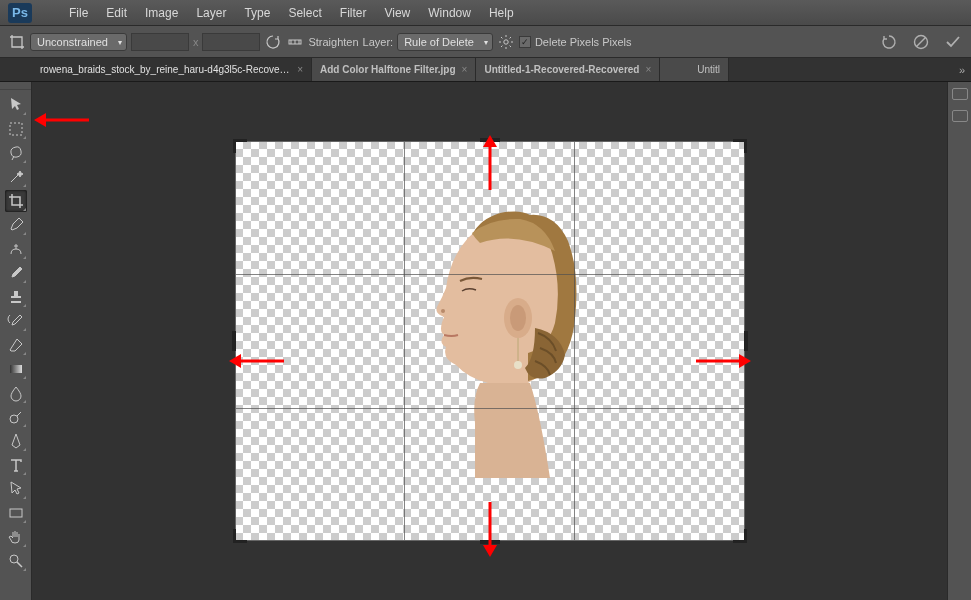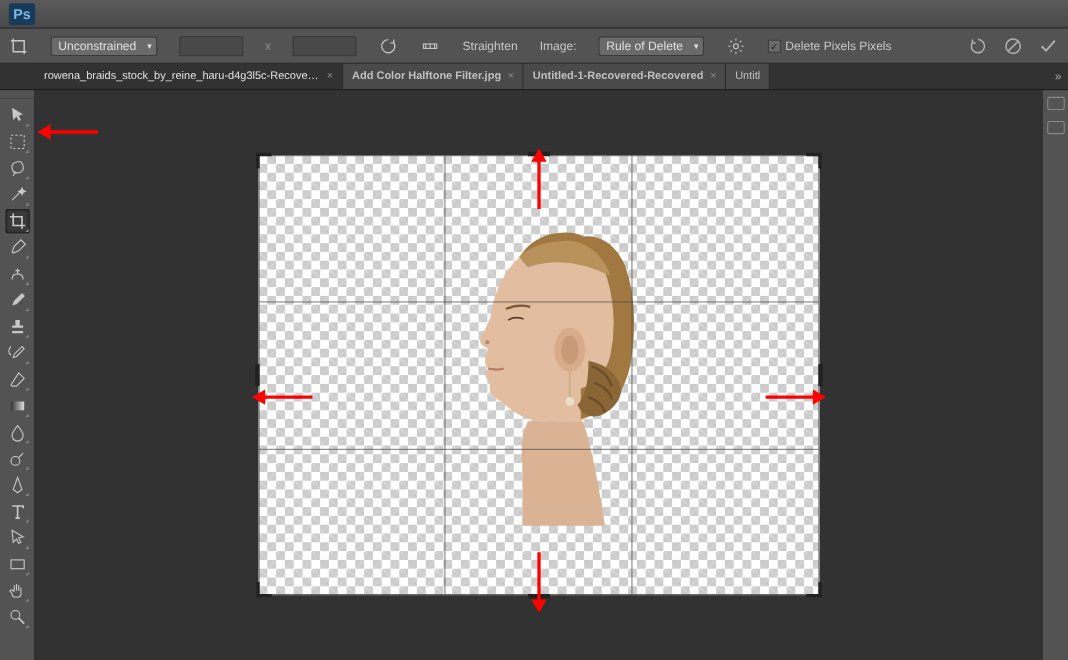--- a/index.html
+++ b/index.html
@@ -2,21 +2,21 @@
 <html><head>
 <meta charset="utf-8">
 <style>
   * { margin: 0; padding: 0; box-sizing: border-box; }
   body { font-family: Arial, sans-serif; font-size: 11px; color: #c8c8c8; background: #323232; width: 971px; height: 600px; overflow: hidden; position: relative; }
   
   .menubar { height: 26px; background: linear-gradient(#5a5a5a, #4a4a4a); display: flex; align-items: center; padding: 0 8px; border-bottom: 1px solid #2a2a2a; }
   .ps-logo { width: 24px; height: 20px; background: #1a3a5a; color: #7ab8e8; font-weight: bold; font-size: 13px; display: flex; align-items: center; justify-content: center; border-radius: 3px; margin-right: 28px; }
   .menu-item { padding: 4px 9px; cursor: pointer; color: #d8d8d8; font-size: 12px; }
   
-  .optionsbar { height: 32px; background: #535353; display: flex; align-items: center; padding: 0 8px; gap: 20px; border-bottom: 1px solid #2a2a2a; }
+  .optionsbar { height: 32px; background: #535353; display: flex; align-items: center; padding: 0 8px; gap: 4px; border-bottom: 1px solid #2a2a2a; }
   .opt-icon { width: 18px; height: 18px; display: flex; align-items: center; justify-content: center; color: #c8c8c8; }
   .dropdown { background: #6a6a6a; border: 1px solid #3a3a3a; border-radius: 3px; padding: 2px 18px 2px 6px; font-size: 11px; color: #e0e0e0; position: relative; cursor: pointer; min-height: 18px; display: flex; align-items: center; }
   .dropdown::after { content: "▾"; position: absolute; right: 4px; top: 50%; transform: translateY(-50%); font-size: 8px; }
   .num-input { background: #494949; border: 1px solid #3a3a3a; width: 58px; height: 18px; color: #c8c8c8; font-size: 11px; padding: 0 3px; }
   .opt-label { font-size: 11px; color: #c8c8c8; }
   .opt-sep { color: #888; }
   .checkbox-wrap { display: flex; align-items: center; gap: 4px; }
   .chk { width: 12px; height: 12px; background: #6a6a6a; border: 1px solid #3a3a3a; display: flex; align-items: center; justify-content: center; font-size: 9px; color: #222; }
   .right-actions { margin-left: auto; display: flex; gap: 12px; }
   .action-icon { width: 20px; height: 20px; display: flex; align-items: center; justify-content: center; color: #b0b0b0; cursor: pointer; }
@@ -71,20 +71,32 @@
   .red-arrow svg { display: block; }
   
   .arrow-tool { position: absolute; top: 110px; left: 34px; }
   
 </style>
 </head>
 <body>
 
 <div class="menubar">
   <div class="ps-logo">Ps</div>
+  <div id="menu-items" style="display: flex;">
+      <div class="menu-item">File</div>
+      <div class="menu-item">Edit</div>
+      <div class="menu-item">Image</div>
+      <div class="menu-item">Layer</div>
+      <div class="menu-item">Type</div>
+      <div class="menu-item">Select</div>
+      <div class="menu-item">Filter</div>
+      <div class="menu-item">View</div>
+      <div class="menu-item">Window</div>
+      <div class="menu-item">Help</div>
+    </div>
 </div>
 
 <div class="optionsbar">
   <span class="opt-icon">
     <svg width="16" height="16" viewBox="0 0 16 16">
         <path d="M3 1v12h12M1 3h12v12" stroke="#c8c8c8" stroke-width="1.3" fill="none"></path>
       </svg>
   </span>
   <div class="dropdown">Unconstrained</div>
   <input class="num-input" value="" style="">
@@ -97,21 +109,21 @@
   </span>
   <span class="opt-icon" style="cursor:pointer">
     <svg width="16" height="16" viewBox="0 0 16 16">
         <rect x="2" y="6" width="12" height="4" stroke="#c8c8c8" fill="none"></rect>
         <line x1="4" y1="6" x2="4" y2="10" stroke="#c8c8c8"></line>
         <line x1="8" y1="6" x2="8" y2="10" stroke="#c8c8c8"></line>
         <line x1="12" y1="6" x2="12" y2="10" stroke="#c8c8c8"></line>
       </svg>
   </span>
   <span class="opt-label" style="cursor:pointer">Straighten</span>
-  <span class="opt-label">Image:</span>
+  <span class="opt-label">Layer:</span>
   <div class="dropdown">Rule of Delete</div>
   <span class="opt-icon" style="cursor:pointer">
     <svg width="16" height="16" viewBox="0 0 16 16">
         <circle cx="8" cy="8" r="2.2" stroke="#c8c8c8" fill="none"></circle>
         <path d="M8 1v2M8 13v2M1 8h2M13 8h2M3 3l1.4 1.4M11.6 11.6L13 13M13 3l-1.4 1.4M4.4 11.6L3 13" stroke="#c8c8c8"></path>
       </svg>
   </span>
   <div class="checkbox-wrap" style="cursor:pointer">
     <div class="chk">✓</div>
     <span>Delete Pixels Pixels</span>
@@ -144,21 +156,21 @@
       </div>
       <div class="tab">
         <span style="overflow: hidden; text-overflow: ellipsis; font-weight: bold;">Add Color Halftone Filter.jpg</span>
         <span class="close-x">×</span>
       </div>
       <div class="tab">
         <span style="overflow: hidden; text-overflow: ellipsis; font-weight: bold;">Untitled-1-Recovered-Recovered</span>
         <span class="close-x">×</span>
       </div>
       <div class="tab">
-        <span style="overflow: hidden; text-overflow: ellipsis;">Untitl</span>
+        <span style="overflow: hidden; text-overflow: ellipsis; margin-left: 29px;">Untitl</span>
       </div>
     </div>
   <div class="tab-overflow">»</div>
 </div>
 
 <div class="toolbar-left">
   <div class="tool-hdl"></div>
   <div id="tools-container" style="display: flex; flex-direction: column; gap: 2px; align-items: center;">
       <div class="tool-btn">
         <svg width="18" height="18" viewBox="0 0 18 18">

